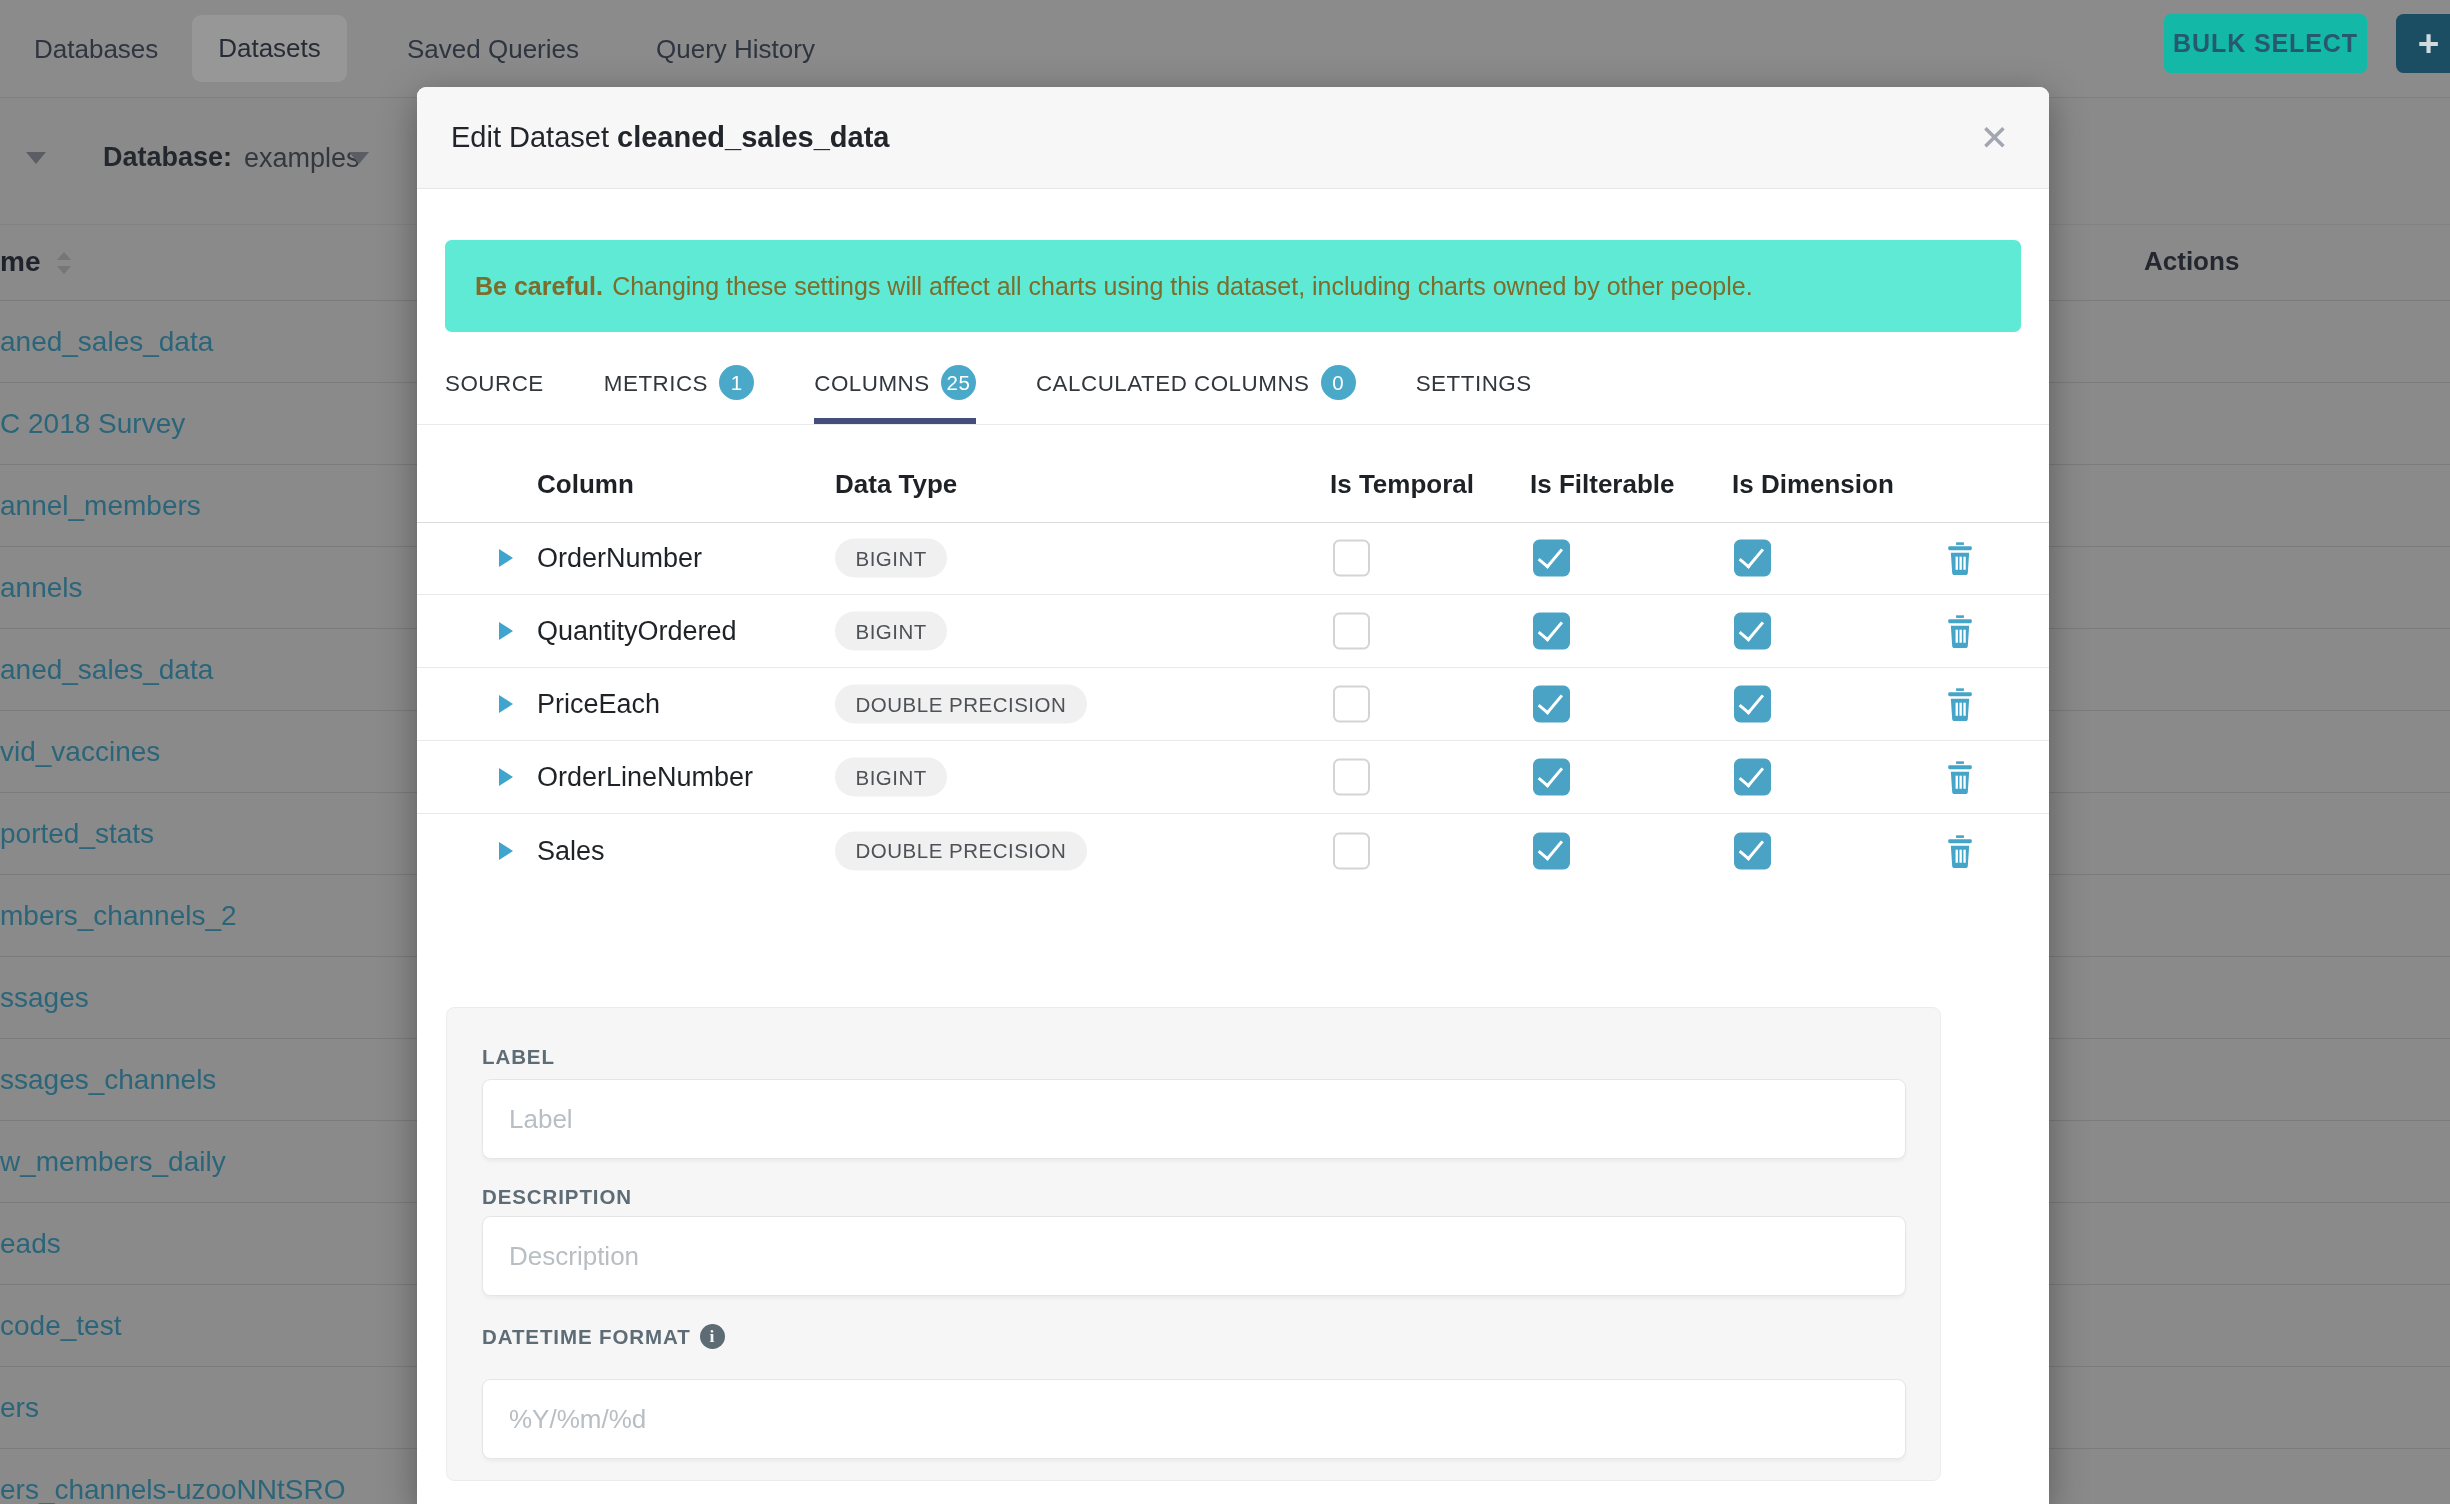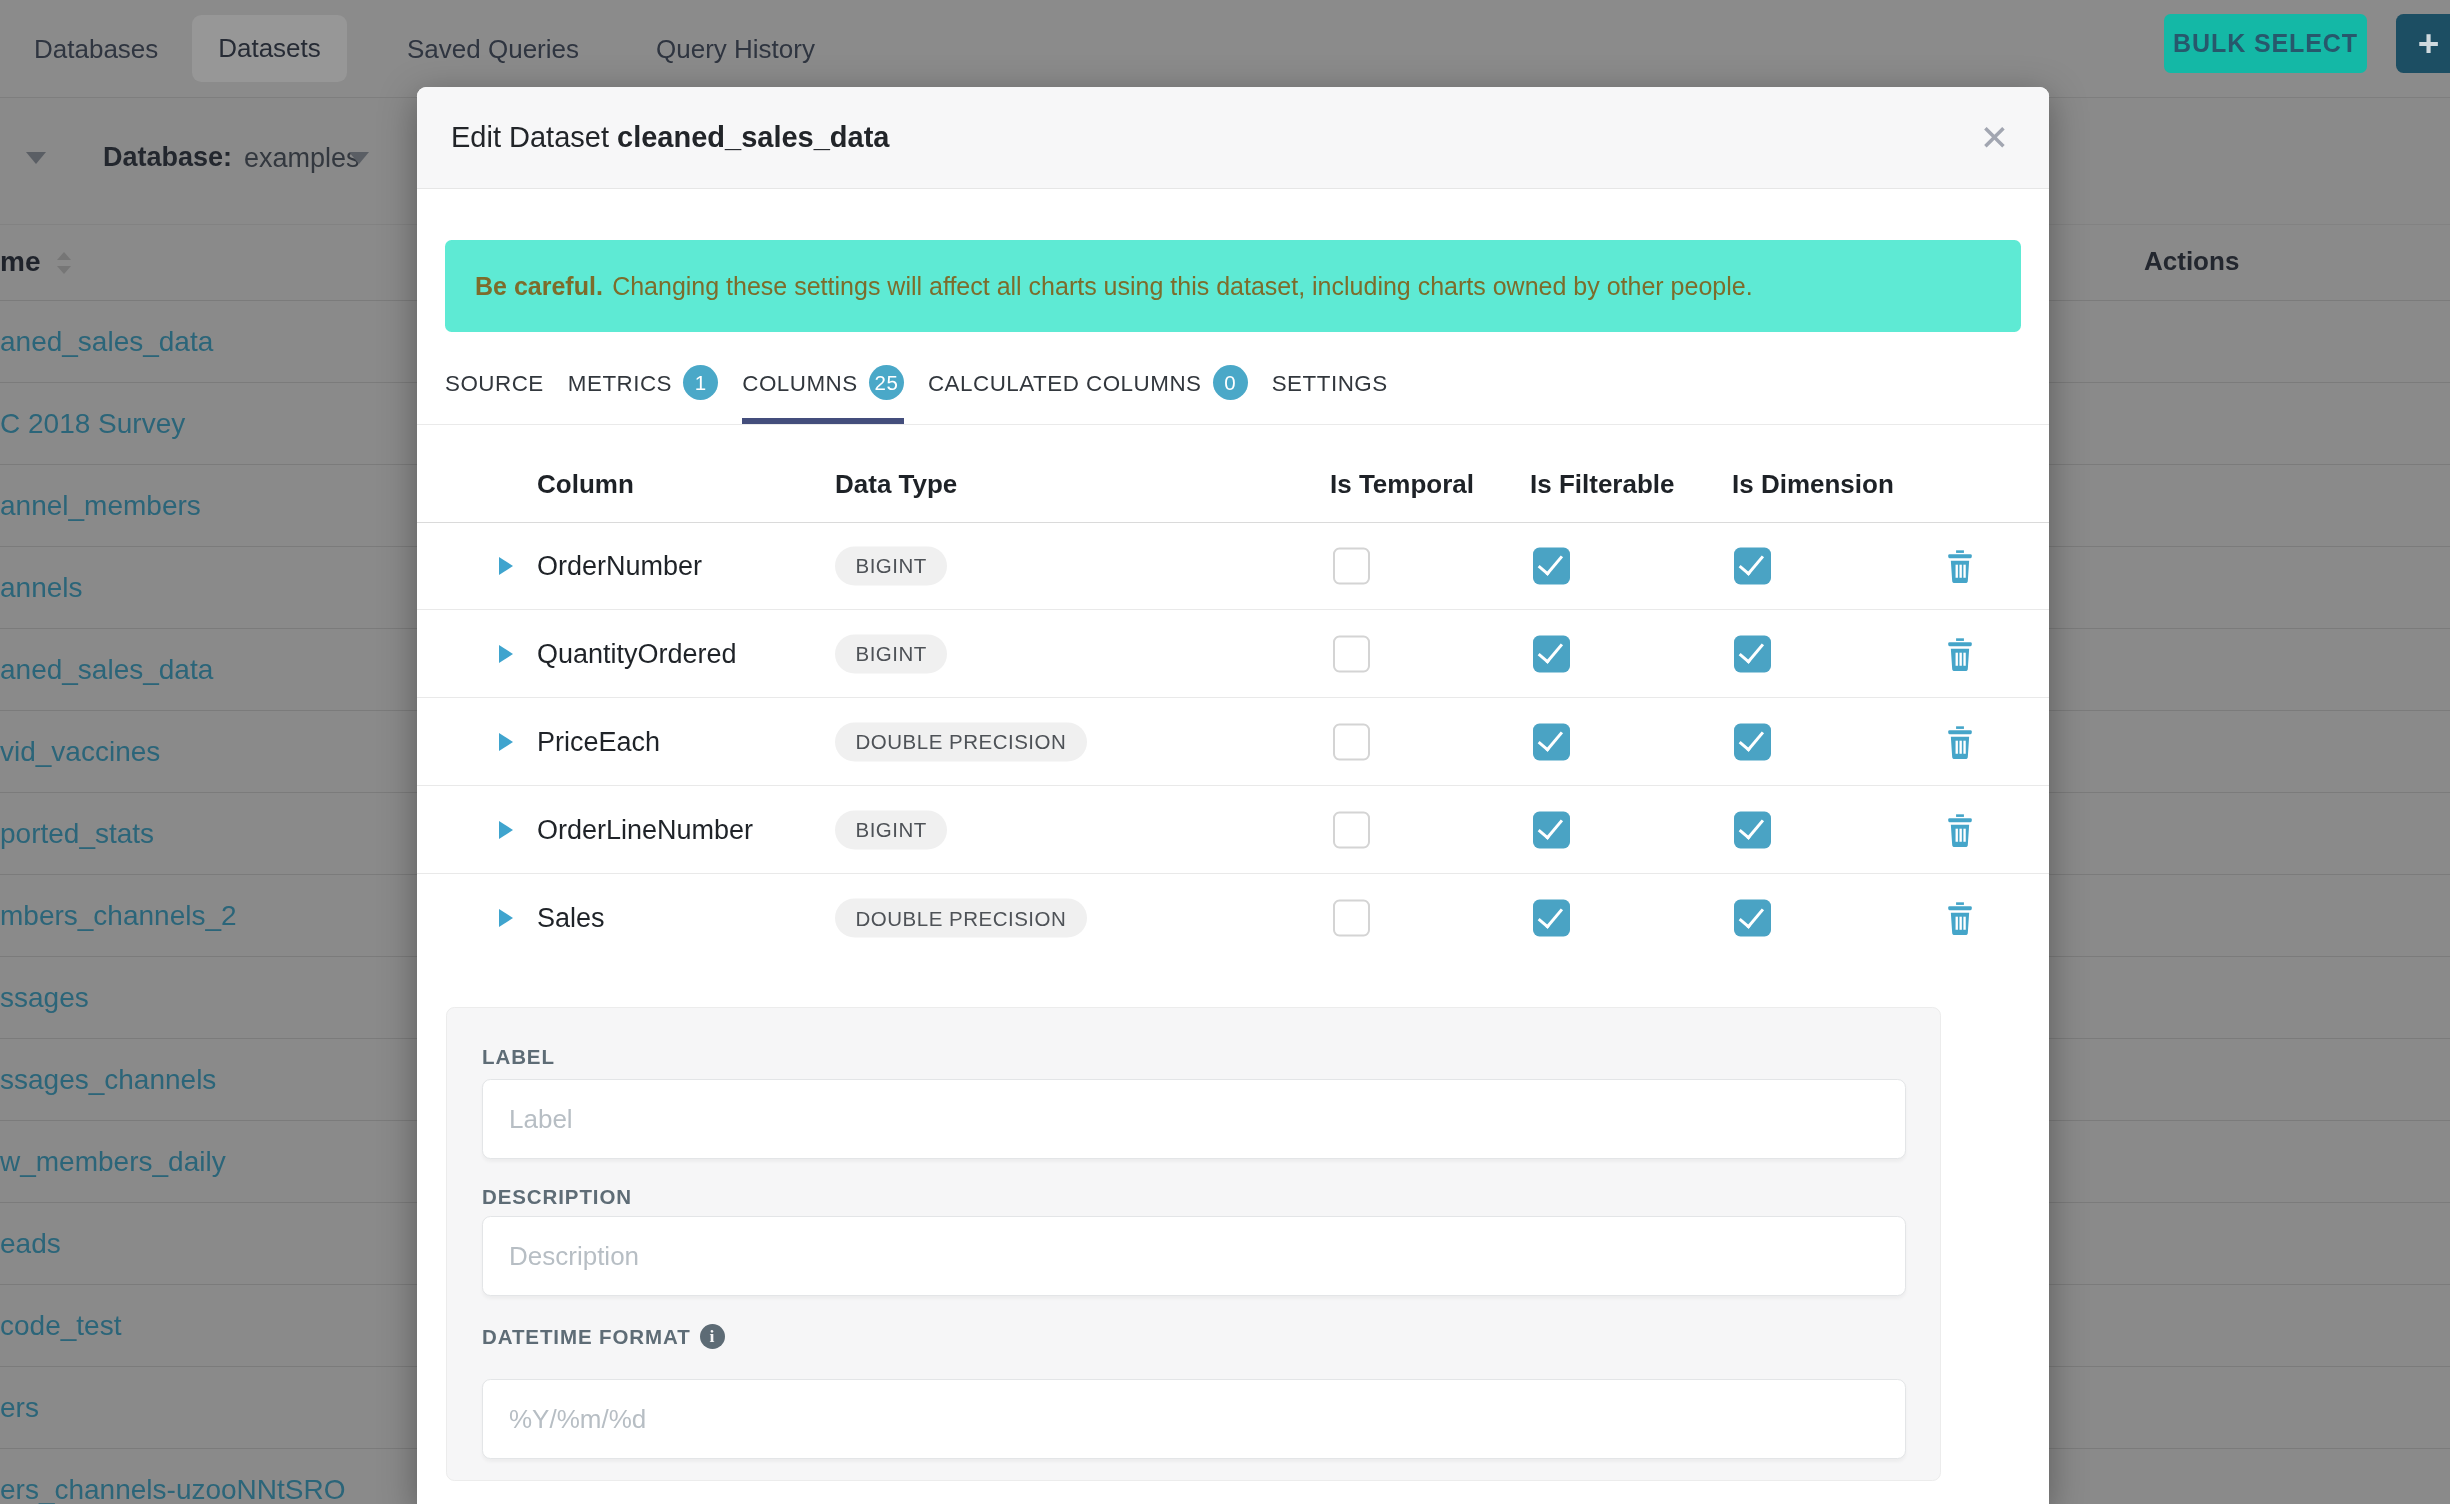--- a/index.html
+++ b/index.html
@@ -54,37 +54,37 @@
   .modal-close { position:absolute; right:32px; top:28px; width:45px; height:45px;
     display:flex; align-items:center; justify-content:center;
     font-size:35px; color:#a2a6b1; cursor:pointer; }
 
   .warn-banner { position:absolute; left:28px; top:153px; width:1576px; height:92px;
     background:#5eead4; border-radius:6.5px; display:flex; align-items:center;
     padding-left:30px; font-size:25px; color:#7d6c2b; }
   .warn-banner b { font-weight:700; margin-right:9.3px; }
 
   .tabs { position:absolute; left:0; top:268px; width:100%; height:70px;
-    border-bottom:0.9px solid #eaeaea; display:flex; padding-left:28px; gap:24px;text-align:right; }
+    border-bottom:0.9px solid #eaeaea; display:flex; padding-left:28px; gap:60px;text-align:right; }
   .tab { position:relative; display:flex; align-items:flex-start; padding-top:16px;
     font-size:22.4px; letter-spacing:0.5px; color:#32373d; cursor:pointer; }
   .tab .badge { margin-left:11.2px; margin-top:-5.6px; min-width:35px; height:35px; padding:0 5.6px;
     border-radius:17.7px; background:#4aa8c8; color:#fff; font-size:20.5px;
     display:flex; align-items:center; justify-content:center; }
   .tab.active::after { content:""; position:absolute; left:0; right:0; bottom:0;
     height:6.5px; background:#444e7c; }
 
   .thead { position:absolute; left:0; top:361px; width:100%; height:75px;
     border-bottom:1.9px solid #dadada; }
   .thead span { position:absolute; top:20.5px; font-size:26px; font-weight:600; color:#1e2227; }
   .th-column { left:120px; } .th-type { left:418px; }
   .th-temporal { left:913px; } .th-filterable { left:1113px; } .th-dimension { left:1315px; }
 
   .col-rows { position:absolute; left:0; top:435px; width:100%; }
-  .col-row { position:relative; height:88px; border-bottom:0.9px solid #e9e9e9; }
+  .col-row { position:relative; height:73px; border-bottom:0.9px solid #e9e9e9; }
   .col-row:last-child { border-bottom:none; }
   .caret { position:absolute; left:82px; top:50%; transform:translateY(-50%);
     width:0; height:0; cursor:pointer; }
   .caret.right { border-top:9.3px solid transparent; border-bottom:9.3px solid transparent;
     border-left:14px solid #3fa4ce; }
   .caret.down { border-left:9.3px solid transparent; border-right:9.3px solid transparent;
     border-top:14px solid #3fa4ce; }
   .col-name { position:absolute; left:120px; top:50%; transform:translateY(-50%);
     font-size:27px; color:#1f2328; }
   .type-pill { position:absolute; left:418px; top:50%; transform:translateY(-50%);

